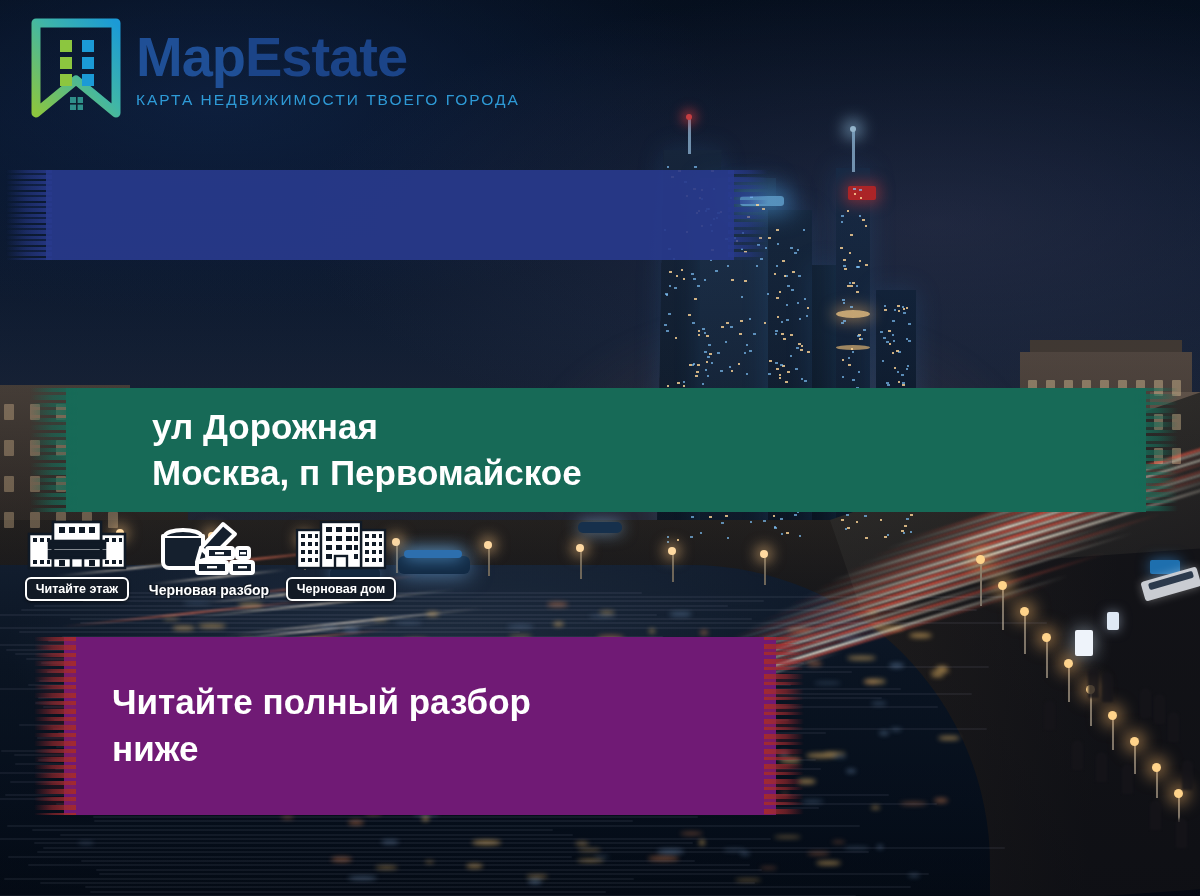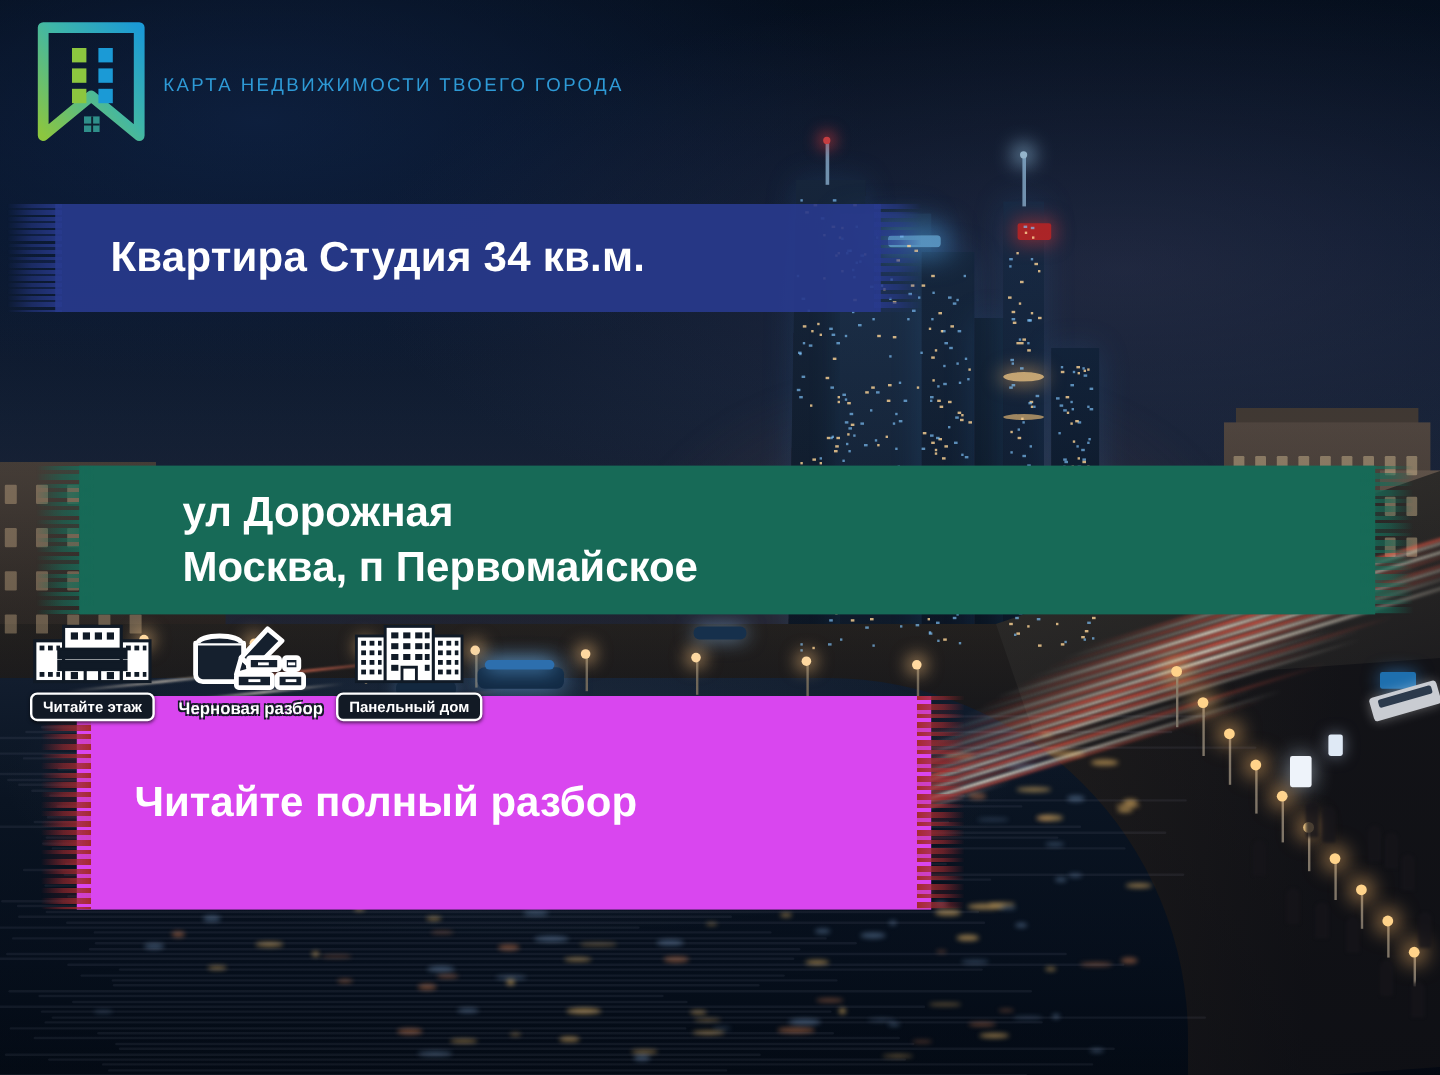--- a/index.html
+++ b/index.html
@@ -112,21 +112,21 @@
   #band-addr .edge-l{left:-36px;width:48px;background:
      linear-gradient(90deg,rgba(23,106,87,0) 0%,rgba(23,106,87,.6) 45%,#176a57 100%);
      -webkit-mask-image:repeating-linear-gradient(180deg,#000 0 4px,rgba(0,0,0,.2) 4px 7px,#000 7px 12px,rgba(0,0,0,0) 12px 15px);
      mask-image:repeating-linear-gradient(180deg,#000 0 4px,rgba(0,0,0,.2) 4px 7px,#000 7px 12px,rgba(0,0,0,0) 12px 15px);}
   #band-addr .edge-r{right:-32px;width:44px;background:
      linear-gradient(270deg,rgba(23,106,87,0) 0%,rgba(23,106,87,.6) 45%,#176a57 100%);
      -webkit-mask-image:repeating-linear-gradient(180deg,#000 0 3px,rgba(0,0,0,0) 3px 6px,#000 6px 11px,rgba(0,0,0,.25) 11px 14px);
      mask-image:repeating-linear-gradient(180deg,#000 0 3px,rgba(0,0,0,0) 3px 6px,#000 6px 11px,rgba(0,0,0,.25) 11px 14px);}
 
   
-  #band-cta{left:64px;top:580px;width:712px;height:178px;background:#d946ef;}
+  #band-cta{left:64px;top:637px;width:712px;height:178px;background:#701a75;}
   #band-cta .band-txt{color:#ffffff;font-size:35px;padding-left:48px;line-height:1.33;}
   #band-cta .edge-l{left:-30px;width:42px;background:
      linear-gradient(90deg,rgba(163,42,46,0) 0%,rgba(163,42,46,.6) 45%,#a32a2e 100%);
      -webkit-mask-image:repeating-linear-gradient(180deg,#000 0 4px,rgba(0,0,0,.2) 4px 8px,#000 8px 13px,rgba(0,0,0,0) 13px 16px);
      mask-image:repeating-linear-gradient(180deg,#000 0 4px,rgba(0,0,0,.2) 4px 8px,#000 8px 13px,rgba(0,0,0,0) 13px 16px);}
   #band-cta .edge-r{right:-28px;width:40px;background:
      linear-gradient(270deg,rgba(163,42,46,0) 0%,rgba(163,42,46,.6) 45%,#a32a2e 100%);
      -webkit-mask-image:repeating-linear-gradient(180deg,#000 0 3px,rgba(0,0,0,0) 3px 7px,#000 7px 12px,rgba(0,0,0,.25) 12px 15px);
      mask-image:repeating-linear-gradient(180deg,#000 0 3px,rgba(0,0,0,0) 3px 7px,#000 7px 12px,rgba(0,0,0,.25) 12px 15px);}
 
@@ -1040,28 +1040,28 @@
       <rect x="52" y="22" width="12" height="12" fill="#1b9ad6"></rect>
       <rect x="30" y="39" width="12" height="12" fill="#8cc63f"></rect>
       <rect x="52" y="39" width="12" height="12" fill="#1b9ad6"></rect>
       <rect x="30" y="56" width="12" height="12" fill="#8cc63f"></rect>
       <rect x="52" y="56" width="12" height="12" fill="#1b9ad6"></rect>
       <rect x="40" y="79" width="13" height="13" fill="#2f8f8a"></rect>
       <rect x="46" y="79" width="1.6" height="13" fill="#0d2030"></rect>
       <rect x="40" y="85" width="13" height="1.6" fill="#0d2030"></rect>
     </svg>
     <div class="logo-text">
+      <div class="logo-title"><span class="t-map">Map</span><span class="t-est">Estate</span></div>
       <div class="logo-sub">КАРТА НЕДВИЖИМОСТИ ТВОЕГО ГОРОДА</div>
     </div>
   </div>
 
   <div class="band" id="band-type">
     <span class="edge edge-l"></span>
     <span class="edge edge-r"></span>
-    <div class="band-txt">Квартира Студия 34 кв.м.</div>
   </div>
 
 
   <div class="band" id="band-addr">
     <span class="edge edge-l"></span>
     <span class="edge edge-r"></span>
     <div class="band-txt">
       <div>ул Дорожная</div>
       <div>Москва, п Первомайское</div>
     </div>
@@ -1173,25 +1173,26 @@
               <rect x="63" y="18" width="4" height="5"></rect>
             <rect x="35" y="27" width="6" height="5"></rect>
               <rect x="45" y="27" width="6" height="5"></rect>
               <rect x="55" y="27" width="6" height="5"></rect>
               <rect x="63" y="27" width="4" height="5"></rect>
             <rect x="35" y="36" width="6" height="5"></rect>
               <rect x="63" y="36" width="4" height="5"></rect>
           </g>
         </svg>
       </div>
-      <span class="badge-lbl">Панельный дом</span>
+      <span class="badge-lbl">Черновая дом</span>
     </div>
   </div>
 
   <div class="band" id="band-cta">
     <span class="edge edge-l"></span>
     <span class="edge edge-r"></span>
     <div class="band-txt">
       <div>Читайте полный разбор</div>
+      <div>ниже</div>
     </div>
   </div>
 
 </div>
 
 </body></html>

